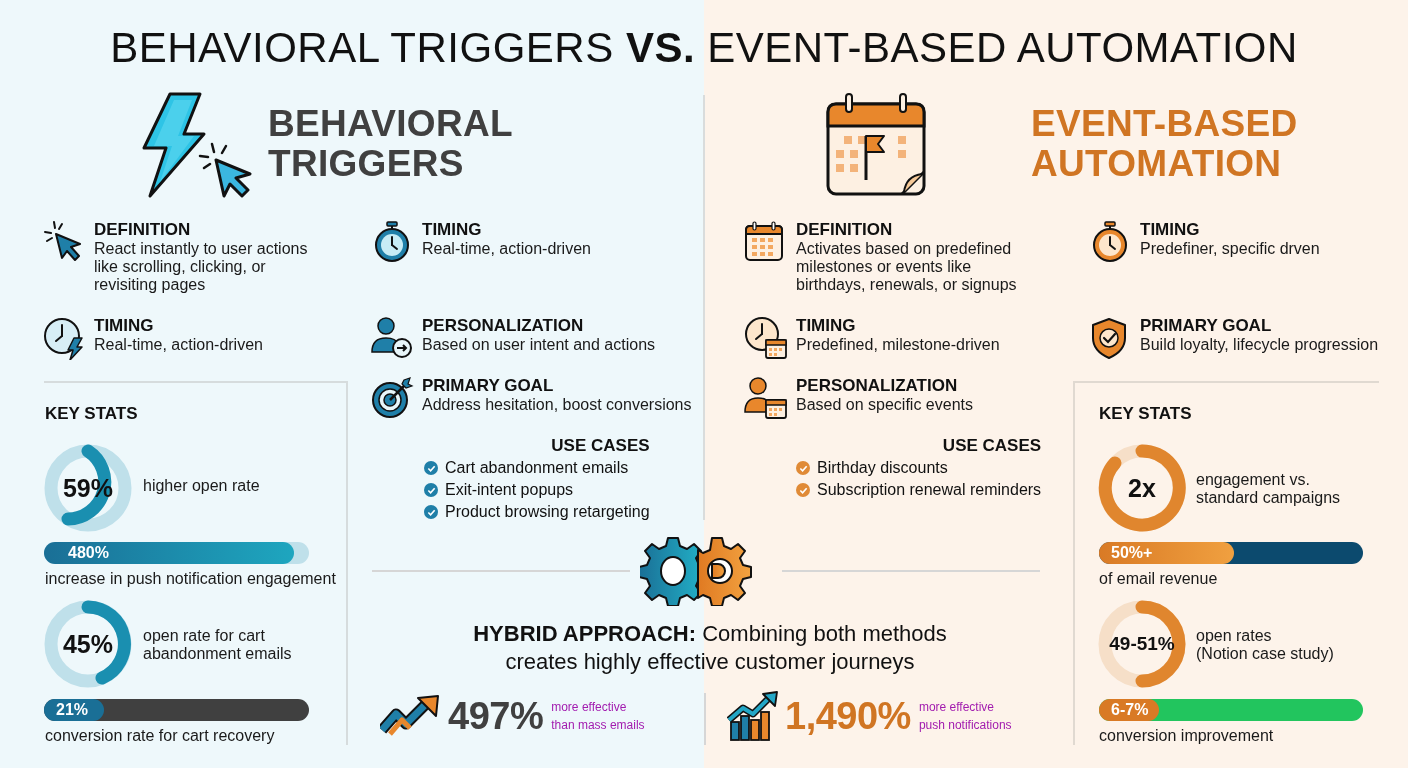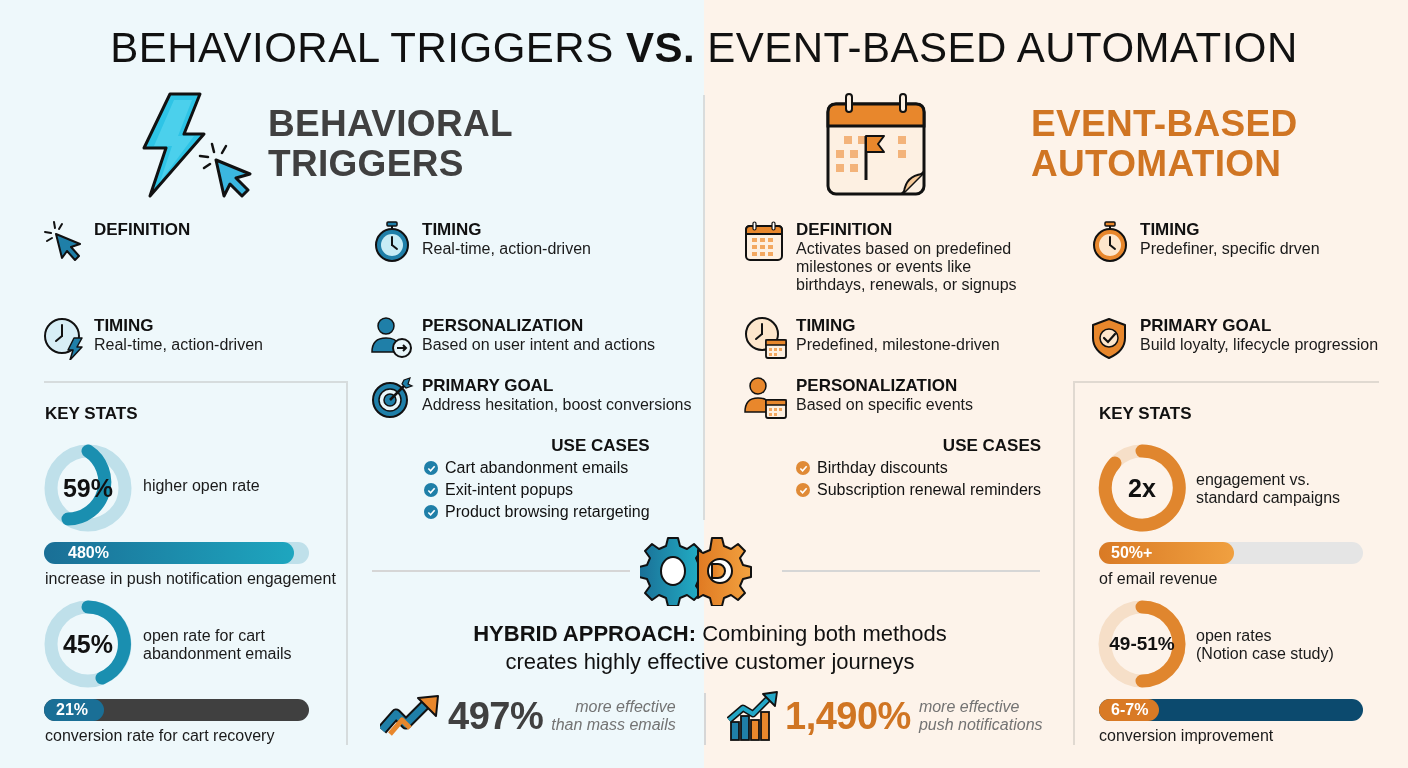--- a/index.html
+++ b/index.html
@@ -40,21 +40,21 @@
   .bar-fill { position: absolute; left: 0; top: 0; height: 22px; border-radius: 11px; display: flex; align-items: center; padding-left: 12px; color: #fff; font-weight: 700; font-size: 16px; }
   .bar-caption { position: absolute; font-size: 16px; line-height: 18px; color: #1a1a1a; white-space: nowrap; }
 
   .hr-line { position: absolute; height: 2px; background: #d6d6d6; }
 
   .hybrid { position: absolute; left: 370px; top: 620px; width: 680px; text-align: center; font-size: 22px; line-height: 28px; color: #111; }
   .hybrid b { font-weight: 700; margin-top: 16px; }
 
   .bottom-stat { position: absolute; display: flex; align-items: center; }
   .bottom-stat .big { font-size: 38px; font-weight: 700; margin: 0 8px 0 6px; letter-spacing: -0.5px; }
-  .bottom-stat .small { font-size: 16px; line-height: 18px; color: #737373; font-style: italic; }
+  .bottom-stat .small { font-size: 12px; line-height: 18px; color: #a21caf; }
   .bottom-divider { position: absolute; left: 704px; top: 693px; width: 2px; height: 52px; background: #d6d6d6; }
 </style>
 </head>
 <body>
 
 <div class="bg-left"></div>
 <div class="bg-right"></div>
 <div class="center-divider"></div>
 
 <div class="main-title">
@@ -86,20 +86,21 @@
         <line x1="12" y1="2" x2="13" y2="8"></line>
           <line x1="20" y1="4" x2="17" y2="9"></line>
         <line x1="3" y1="12" x2="9" y2="13"></line>
           <line x1="5" y1="21" x2="10" y2="18"></line>
       </g>
       <polygon points="14,14 38,24 29,27 37,36 33,40 25,31 20,38" fill="#1f7fa8" stroke="#111" stroke-width="2" stroke-linejoin="round"></polygon>
     </svg>
   </span>
   <div class="txt">
     <span class="h">DEFINITION</span>
+    <span class="p" style="width:230px;">React instantly to user actions like scrolling, clicking, or revisiting pages</span>
   </div>
 </div>
 
 <div class="item" style="left:42px; top:316px;">
   <span class="ic">
     <svg width="44" height="44" viewBox="0 0 44 44">
       <circle cx="20" cy="20" r="17" fill="#d7eef6" stroke="#111" stroke-width="2"></circle>
       <line x1="20" y1="20" x2="20" y2="9" stroke="#111" stroke-width="2" stroke-linecap="round"></line>
       <line x1="20" y1="20" x2="14" y2="25" stroke="#111" stroke-width="2" stroke-linecap="round"></line>
       <polygon points="32,22 40,22 35,31 40,31 28,44 31,34 26,34" fill="#1f7fa8" stroke="#111" stroke-width="1.5" stroke-linejoin="round"></polygon>
@@ -383,40 +384,40 @@
     <circle cx="44" cy="44" r="37" fill="none" stroke="#f6dfc8" stroke-width="13"></circle>
     <path d="M44 7 A37 37 0 1 1 17 19" fill="none" stroke="#e0862e" stroke-width="13" stroke-linecap="round"></path>
   </svg>
   <div class="donut-label">2x</div>
 </div>
 <div class="stat-desc" style="left:1196px; top:471px;">
   <div>engagement vs.</div>
   <div>standard campaigns</div>
 </div>
 
-<div class="bar-track" style="left:1099px; top:542px; width:264px; background:#e5e5e5;">
+<div class="bar-track" style="left:1099px; top:542px; width:264px; background:#0c4a6e;">
   <div class="bar-fill" style="width:135px; background:linear-gradient(90deg,#d97a25,#f0a040);">
     <span>50%+</span>
   </div>
 </div>
 <div class="bar-caption" style="left:1099px; top:570px;">of email revenue</div>
 
 <div class="donut" style="left:1098px; top:600px;">
   <svg width="88" height="88" viewBox="0 0 88 88">
     <circle cx="44" cy="44" r="37" fill="none" stroke="#f6dfc8" stroke-width="13"></circle>
     <path d="M44 7 A37 37 0 0 1 44 81" fill="none" stroke="#e0862e" stroke-width="13" stroke-linecap="round"></path>
   </svg>
   <div class="donut-label" style="font-size:19px;">49-51%</div>
 </div>
 <div class="stat-desc" style="left:1196px; top:627px;">
   <div>open rates</div>
   <div>(Notion case study)</div>
 </div>
 
-<div class="bar-track" style="left:1099px; top:699px; width:264px; background:#0c4a6e;">
+<div class="bar-track" style="left:1099px; top:699px; width:264px; background:#22c55e;">
   <div class="bar-fill" style="width:60px; background:#d97a25;">
     <span>6-7%</span>
   </div>
 </div>
 <div class="bar-caption" style="left:1099px; top:727px;">conversion improvement</div>
 
 <div class="hr-line" style="left:372px; top:570px; width:258px;"></div>
 <div class="hr-line" style="left:782px; top:570px; width:258px;"></div>
 
 <div class="abs" style="left:640px; top:536px; width:126px; height:70px;">
@@ -439,21 +440,21 @@
       <path d="M72 28 h6 a7 7 0 0 1 0 14 h-6 z" fill="url(#go)"></path>
     </g>
   </svg>
 </div>
 
 <div class="hybrid">
   <div><b>HYBRID APPROACH:</b><span> Combining both methods</span></div>
   <div>creates highly effective customer journeys</div>
 </div>
 
-<div class="bottom-stat" style="left:380px; top:694px;text-align:right;">
+<div class="bottom-stat" style="left:380px; top:694px;">
   <span style="width:62px; height:44px; display:inline-block;">
     <svg width="62" height="44" viewBox="0 0 62 44">
       <path d="M2 36 L16 20 L26 30 L46 10" fill="none" stroke="#111" stroke-width="11" stroke-linejoin="round"></path>
       <path d="M2 36 L16 20 L26 30 L46 10" fill="none" stroke="#1f7fa8" stroke-width="7" stroke-linejoin="round"></path>
       <path d="M10 40 L22 26 L30 34" fill="none" stroke="#e8872c" stroke-width="5" stroke-linejoin="round"></path>
       <polygon points="38,4 58,2 56,22" fill="#e8872c" stroke="#111" stroke-width="2" stroke-linejoin="round"></polygon>
     </svg>
   </span>
   <span class="big blue">497%</span>
   <span class="small">

